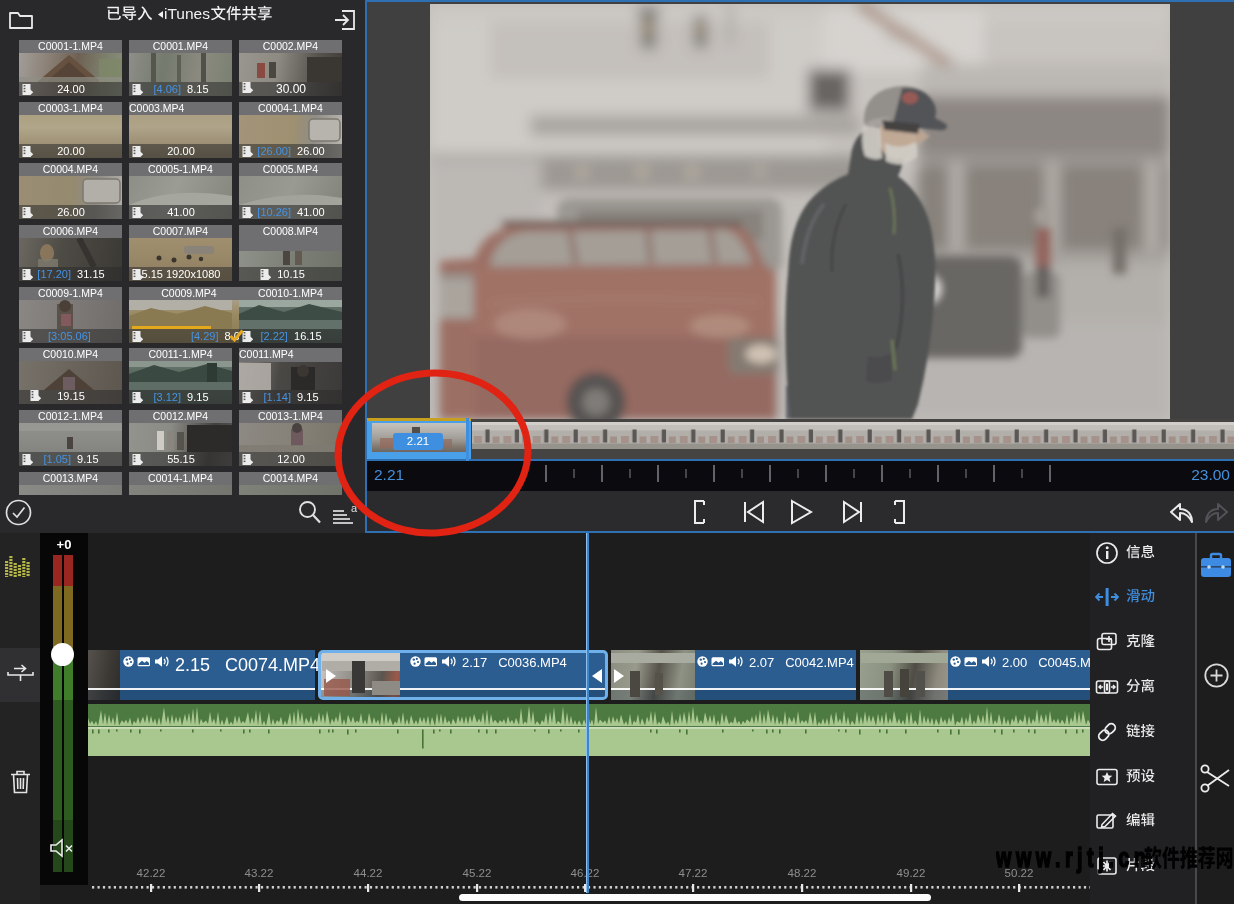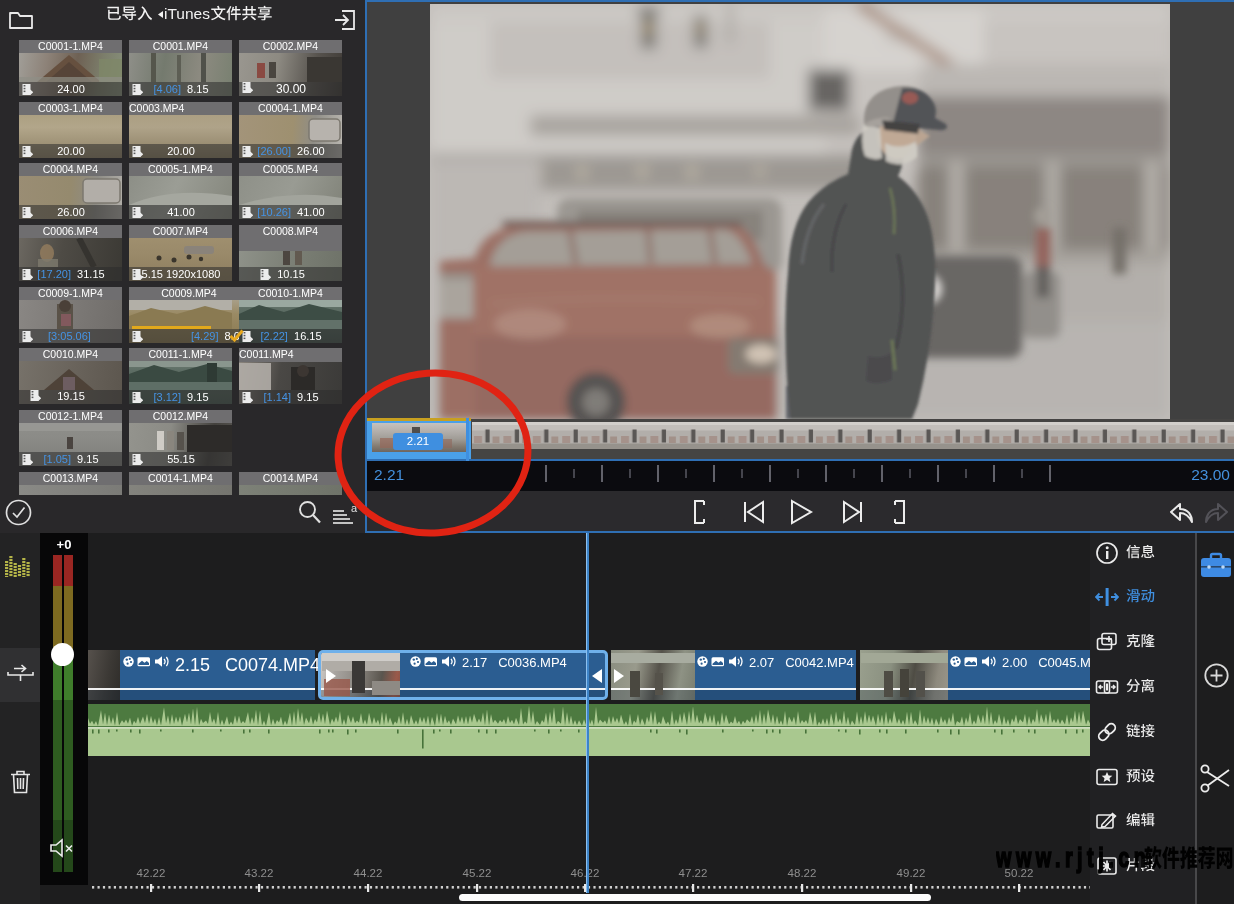--- a/index.html
+++ b/index.html
@@ -368,20 +368,38 @@
       <div class="abs" style="left:0;top:0;right:0;height:13px;background:rgba(255,255,255,.32);color:#fff;font-size:10.5px;text-align:center;line-height:13px;background-color:#6f6e70">C0012.MP4</div>
 <div class="abs" style="left:0;bottom:0;right:0;height:14px;background:rgba(44,44,44,.55);color:#fff;font-size:11px;display:flex;align-items:center;padding:0 3px">
         <svg width="11" height="11" viewBox="0 0 11 11" style="flex:0 0 auto">
 <rect x="0.5" y="0" width="8" height="11" fill="#ececec"></rect>
 <rect x="1.6" y="1" width="1.8" height="1.5" fill="#5a5a5a"></rect>
           <rect x="1.6" y="3.8" width="1.8" height="1.5" fill="#5a5a5a"></rect>
           <rect x="1.6" y="6.6" width="1.8" height="1.5" fill="#5a5a5a"></rect>
 <path d="M4.5 8.2 L10 8.2 M7.8 6 L10.2 8.2 L7.8 10.5" stroke="#ececec" stroke-width="1.4" fill="none"></path>
         </svg>
         <div style="flex:1;text-align:center;margin-left:-10px">55.15</div>
+      </div>
+</div>
+<div class="abs" style="left:239px;top:410px;width:103px;height:56px;background:linear-gradient(100deg,#8d8984 0%,#868278 50%,#797569 100%)">
+<svg class="abs" style="left:0;top:13px" width="103" height="29" viewBox="0 0 103 29">
+        <rect x="52" y="6" width="12" height="17" fill="#6e5a5e"></rect>
+        <circle cx="58" cy="5" r="5" fill="#4a4240"></circle>
+        <rect x="0" y="22" width="103" height="7" fill="#7e7a72" opacity="0.8"></rect>
+      </svg>
+      <div class="abs" style="left:0;top:0;right:0;height:13px;background:rgba(255,255,255,.32);color:#fff;font-size:10.5px;text-align:center;line-height:13px;background-color:#6f6e70">C0013-1.MP4</div>
+<div class="abs" style="left:0;bottom:0;right:0;height:14px;background:rgba(44,44,44,.55);color:#fff;font-size:11px;display:flex;align-items:center;padding:0 3px">
+        <svg width="11" height="11" viewBox="0 0 11 11" style="flex:0 0 auto">
+<rect x="0.5" y="0" width="8" height="11" fill="#ececec"></rect>
+<rect x="1.6" y="1" width="1.8" height="1.5" fill="#5a5a5a"></rect>
+          <rect x="1.6" y="3.8" width="1.8" height="1.5" fill="#5a5a5a"></rect>
+          <rect x="1.6" y="6.6" width="1.8" height="1.5" fill="#5a5a5a"></rect>
+<path d="M4.5 8.2 L10 8.2 M7.8 6 L10.2 8.2 L7.8 10.5" stroke="#ececec" stroke-width="1.4" fill="none"></path>
+        </svg>
+        <div style="flex:1;text-align:center;margin-left:-10px">12.00</div>
       </div>
 </div>
 <div class="abs" style="left:19px;top:472px;width:103px;height:56px;background:linear-gradient(100deg,#8a8a86 0%,#7a7a76 100%)">
 <div class="abs" style="left:0;top:0;right:0;height:13px;background:rgba(255,255,255,.32);color:#fff;font-size:10.5px;text-align:center;line-height:13px;background-color:#6f6e70">C0013.MP4</div>
 <div class="abs" style="left:0;bottom:0;right:0;height:14px;background:rgba(44,44,44,.55);color:#fff;font-size:11px;display:flex;align-items:center;padding:0 3px">
         <svg width="11" height="11" viewBox="0 0 11 11" style="flex:0 0 auto">
 <rect x="0.5" y="0" width="8" height="11" fill="#ececec"></rect>
 <rect x="1.6" y="1" width="1.8" height="1.5" fill="#5a5a5a"></rect>
           <rect x="1.6" y="3.8" width="1.8" height="1.5" fill="#5a5a5a"></rect>
           <rect x="1.6" y="6.6" width="1.8" height="1.5" fill="#5a5a5a"></rect>

